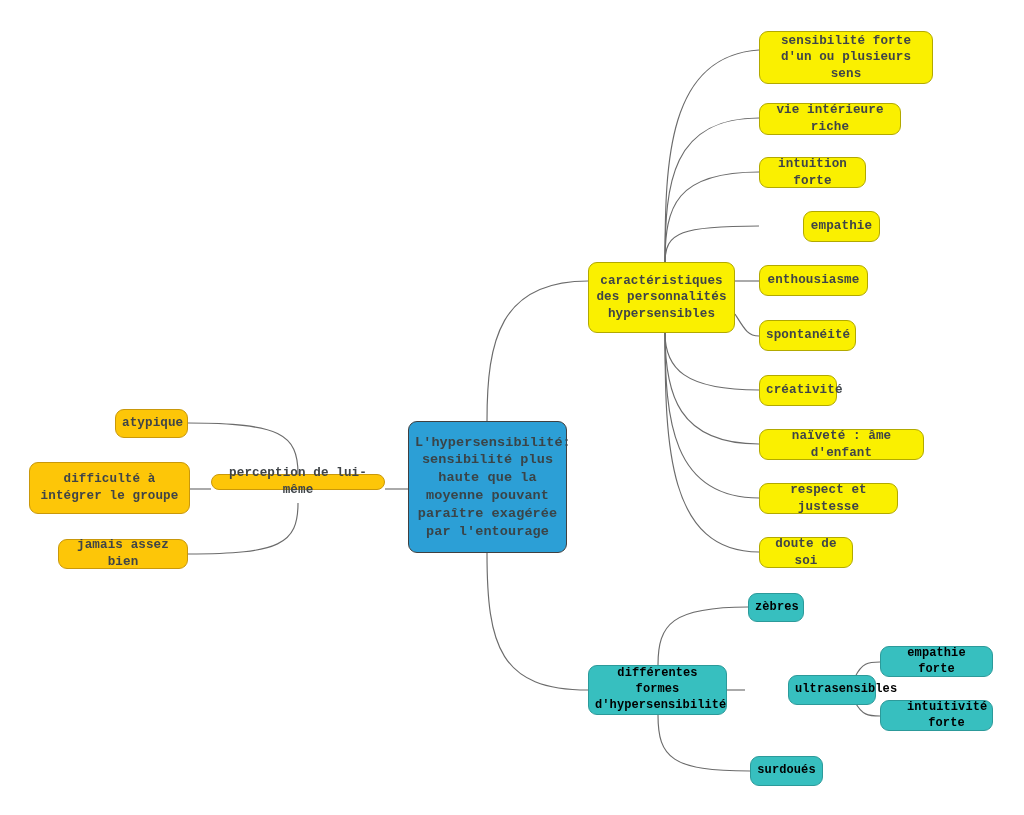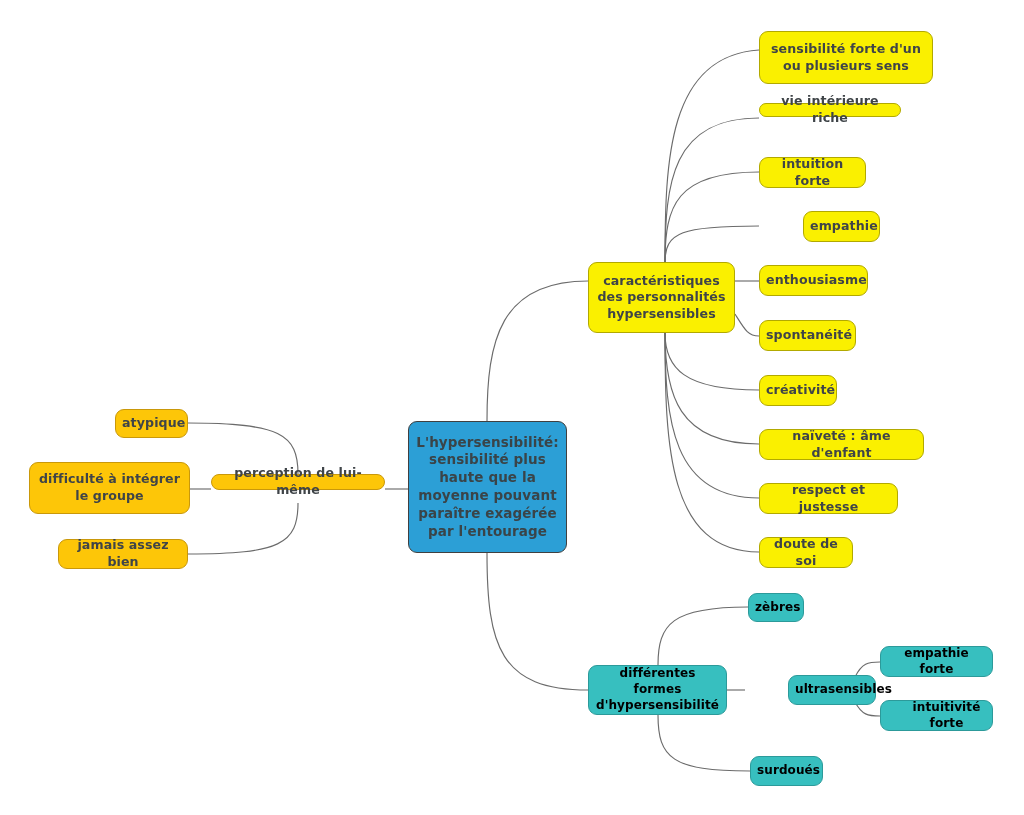--- a/index.html
+++ b/index.html
@@ -32,20 +32,21 @@
     position: absolute;
     box-sizing: border-box;
     display: flex;
     align-items: center;
     justify-content: flex-start;
     text-align: center;
     font-weight: bold;
     letter-spacing: .1px;
     line-height: 1.32;
     cursor: default;
+    font-family: Liberation Mono, monospace;
   }
   .node span {
     display: block;
     width: 100%;
     padding: 0 6px;
     box-sizing: border-box;
   }
   .node-root {
     background: #2c9fd6;
     border: 1px solid #404040;
@@ -117,21 +118,21 @@
     <span>L'hypersensibilité: sensibilité plus haute que la moyenne pouvant paraître exagérée par l'entourage</span>
   </div>
 
   <div class="node node-yellow" style="left:588px; top:262px; width:147px; height:71px;">
     <span>caractéristiques des personnalités hypersensibles</span>
   </div>
 
   <div class="node node-yellow" style="left:759px; top:31px; width:174px; height:53px;">
     <span>sensibilité forte d'un ou plusieurs sens</span>
   </div>
-  <div class="node node-yellow" style="left:759px; top:103px; width:142px; height:14px;">
+  <div class="node node-yellow" style="left:759px; top:103px; width:142px; height:32px;">
     <span>vie intérieure riche</span>
   </div>
   <div class="node node-yellow" style="left:759px; top:157px; width:107px; height:31px;">
     <span>intuition forte</span>
   </div>
   <div class="node node-yellow" style="left:759px; top:211px; width:77px; height:31px;margin-left:44px;">
     <span>empathie</span>
   </div>
   <div class="node node-yellow" style="left:759px; top:265px; width:109px; height:31px;">
     <span>enthousiasme</span>

